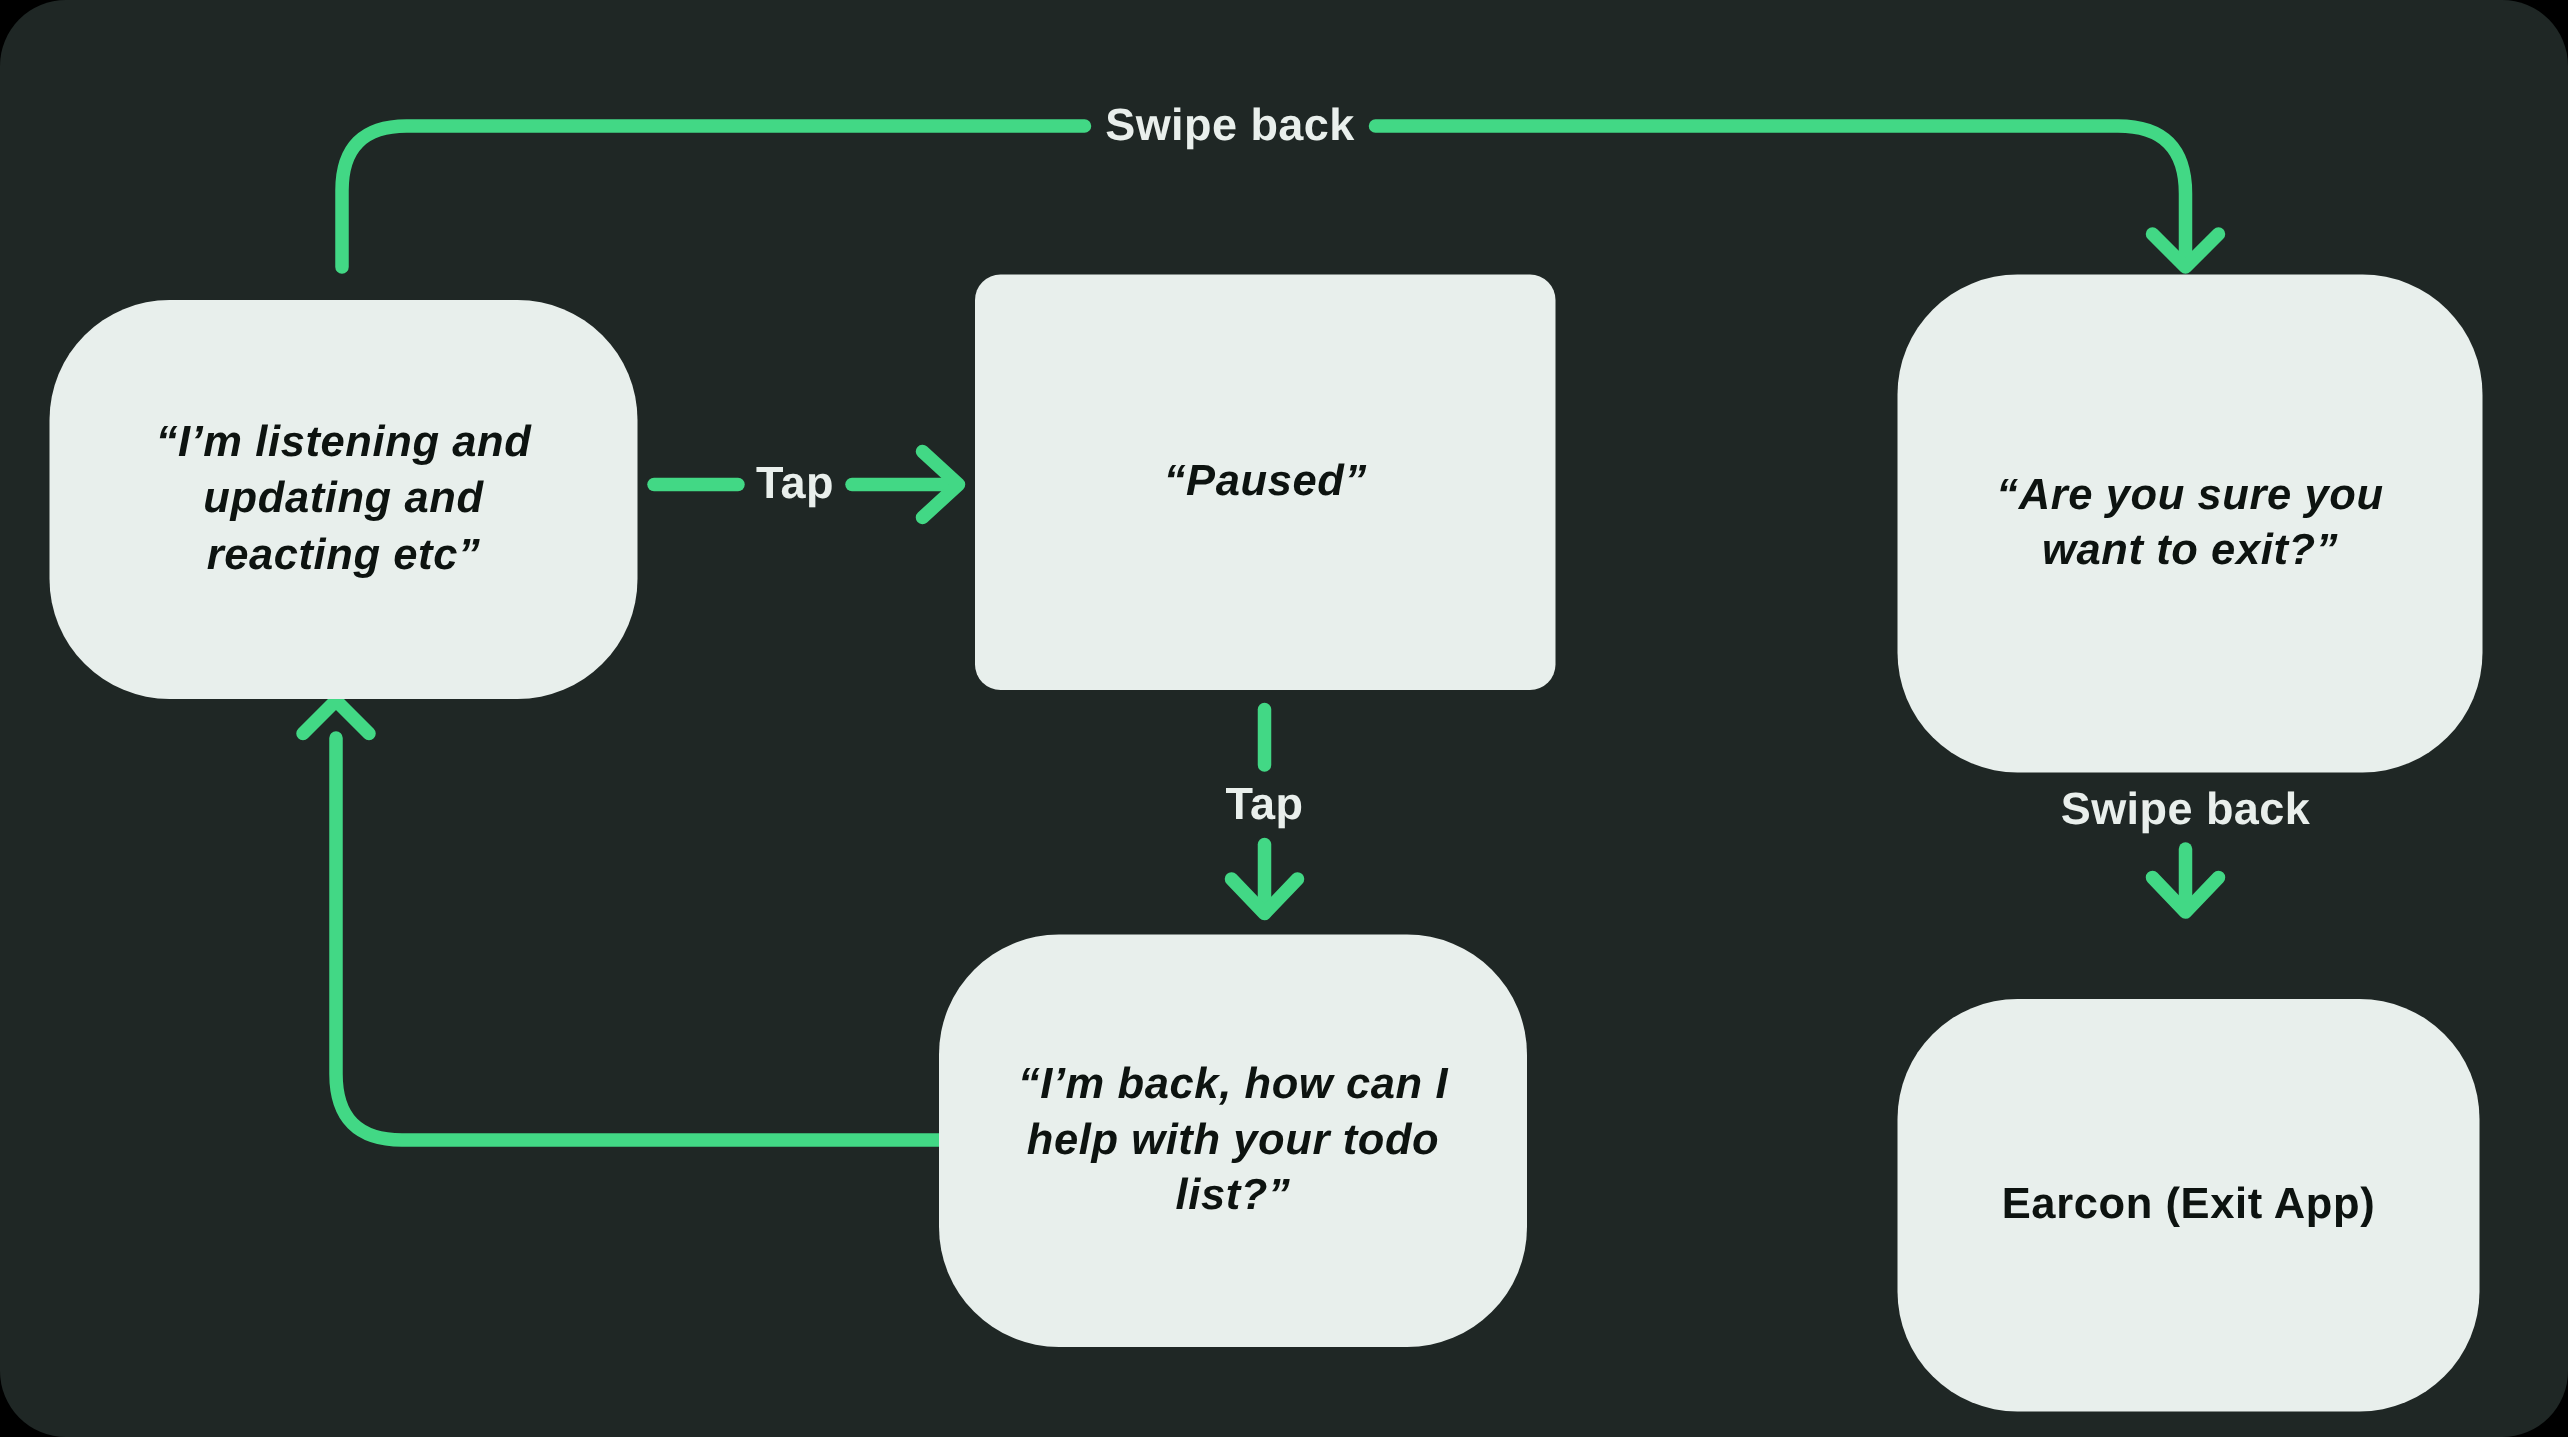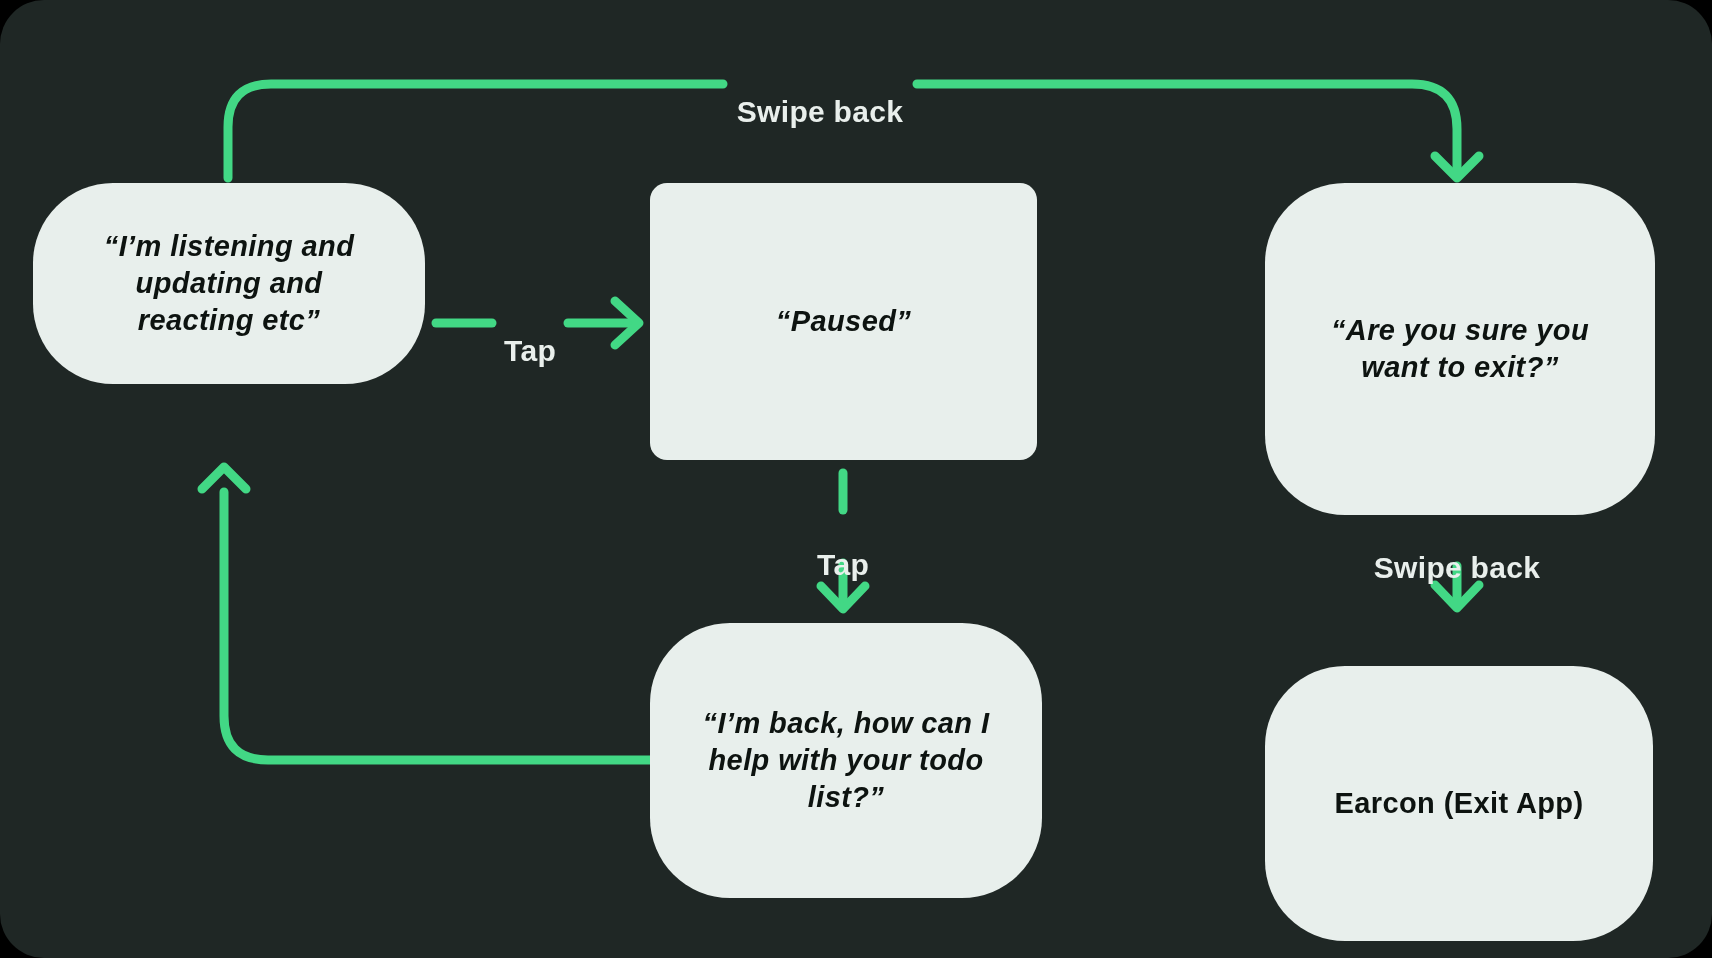--- a/index.html
+++ b/index.html
@@ -27,43 +27,42 @@
     display:flex;align-items:center;justify-content:center;
     text-align:center;
     color:var(--node-text);
     font-weight:bold;
     font-size:29px;
     line-height:1.28;
     letter-spacing:.4px;
     padding:20px 44px;
   }
   .node.quote{font-style:italic;}
-  #node-listening {left:33px;  top:183px; width:392px; height:201px;}
+  #node-listening {left:33px;  top:200px; width:392px; height:266px;}
   #node-paused    {left:650px; top:183px; width:387px; height:277px;border-radius:17px;}
   #node-confirm   {left:1265px;top:183px; width:390px; height:332px;}
-  #node-back      {left:650px; top:623px; width:392px; height:275px;}
+  #node-back      {left:626px; top:623px; width:392px; height:275px;}
   #node-earcon    {left:1265px;top:623px; width:388px; height:275px;margin-top:43px;}
   .edges{position:absolute;inset:0;width:100%;height:100%;}
   .edges path,.edges polyline{
     fill:none;
     stroke:var(--arrow);
     stroke-width:9;
     stroke-linecap:round;
     stroke-linejoin:round;
   }
   .edge-label{
     position:absolute;
     color:var(--label-text);
     font-weight:bold;
     font-size:30px;
     text-align:center;
     letter-spacing:.3px;
     white-space:nowrap;
     transform:translate(-50%,-50%);
-    margin-top:28px;
   }
   #label-swipe-top   {left:820px; top:84px;}
   #label-tap-h       {left:530px; top:323px;}
   #label-tap-v       {left:843px; top:537px;}
   #label-swipe-right {left:1457px;top:540px;}
 </style>
 </head>
 <body>
 
 <div class="canvas">

